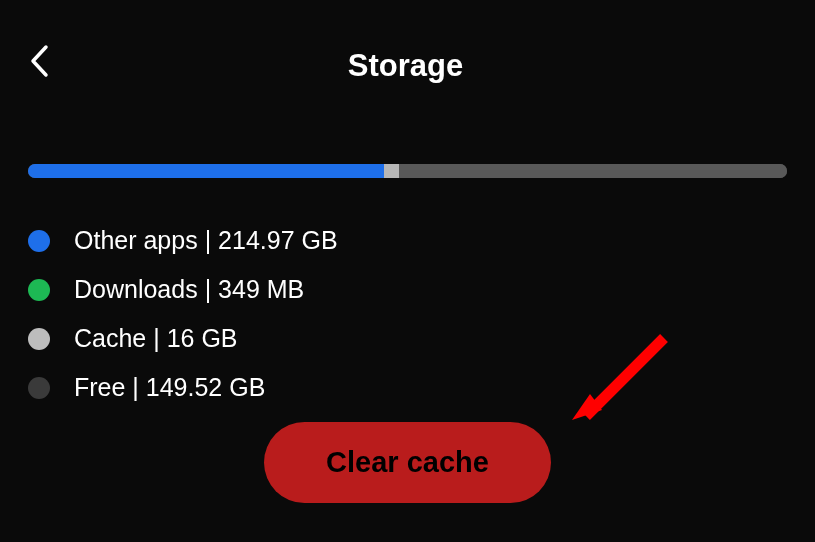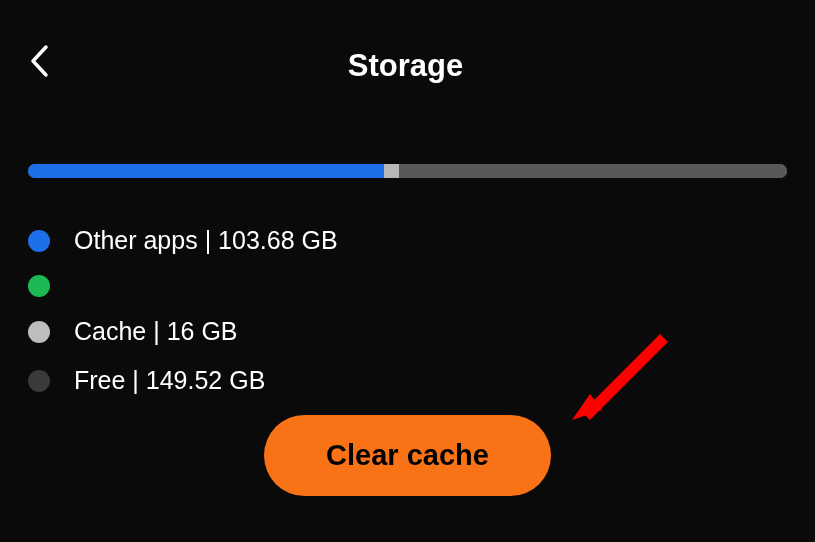--- a/index.html
+++ b/index.html
@@ -81,21 +81,21 @@
       font-size: 25px;
       color: #ffffff;
       font-weight: 400;
     }
     .button-row {
       display: flex;
       justify-content: center;
       margin-top: 20px;
     }
     .clear-cache-btn {
-      background: #f97316;
+      background: #b91c1c;
       color: #000000;
       border: none;
       border-radius: 50px;
       padding: 24px 62px;
       font-size: 29px;
       font-weight: 700;
       cursor: pointer;
       font-family: inherit;
     }
     .arrow-annotation {
@@ -120,24 +120,25 @@
 <div class="storage-bar">
   <div class="bar-segment seg-other" style="width:46.9%"></div>
   <div class="bar-segment seg-downloads" style="width:2%"></div>
   <div class="bar-segment seg-cache" style="width:0%"></div>
   <div class="bar-segment seg-free" style="width:51.1%"></div>
 </div>
 
 <div class="legend">
   <div class="legend-item">
     <div class="legend-dot dot-other"></div>
-    <div class="legend-text">Other apps | 103.68 GB</div>
+    <div class="legend-text">Other apps | 214.97 GB</div>
   </div>
   <div class="legend-item">
     <div class="legend-dot dot-downloads"></div>
+    <div class="legend-text">Downloads | 349 MB</div>
   </div>
   <div class="legend-item">
     <div class="legend-dot dot-cache"></div>
     <div class="legend-text">Cache | 16 GB</div>
   </div>
   <div class="legend-item">
     <div class="legend-dot dot-free"></div>
     <div class="legend-text">Free | 149.52 GB</div>
   </div>
 </div>

